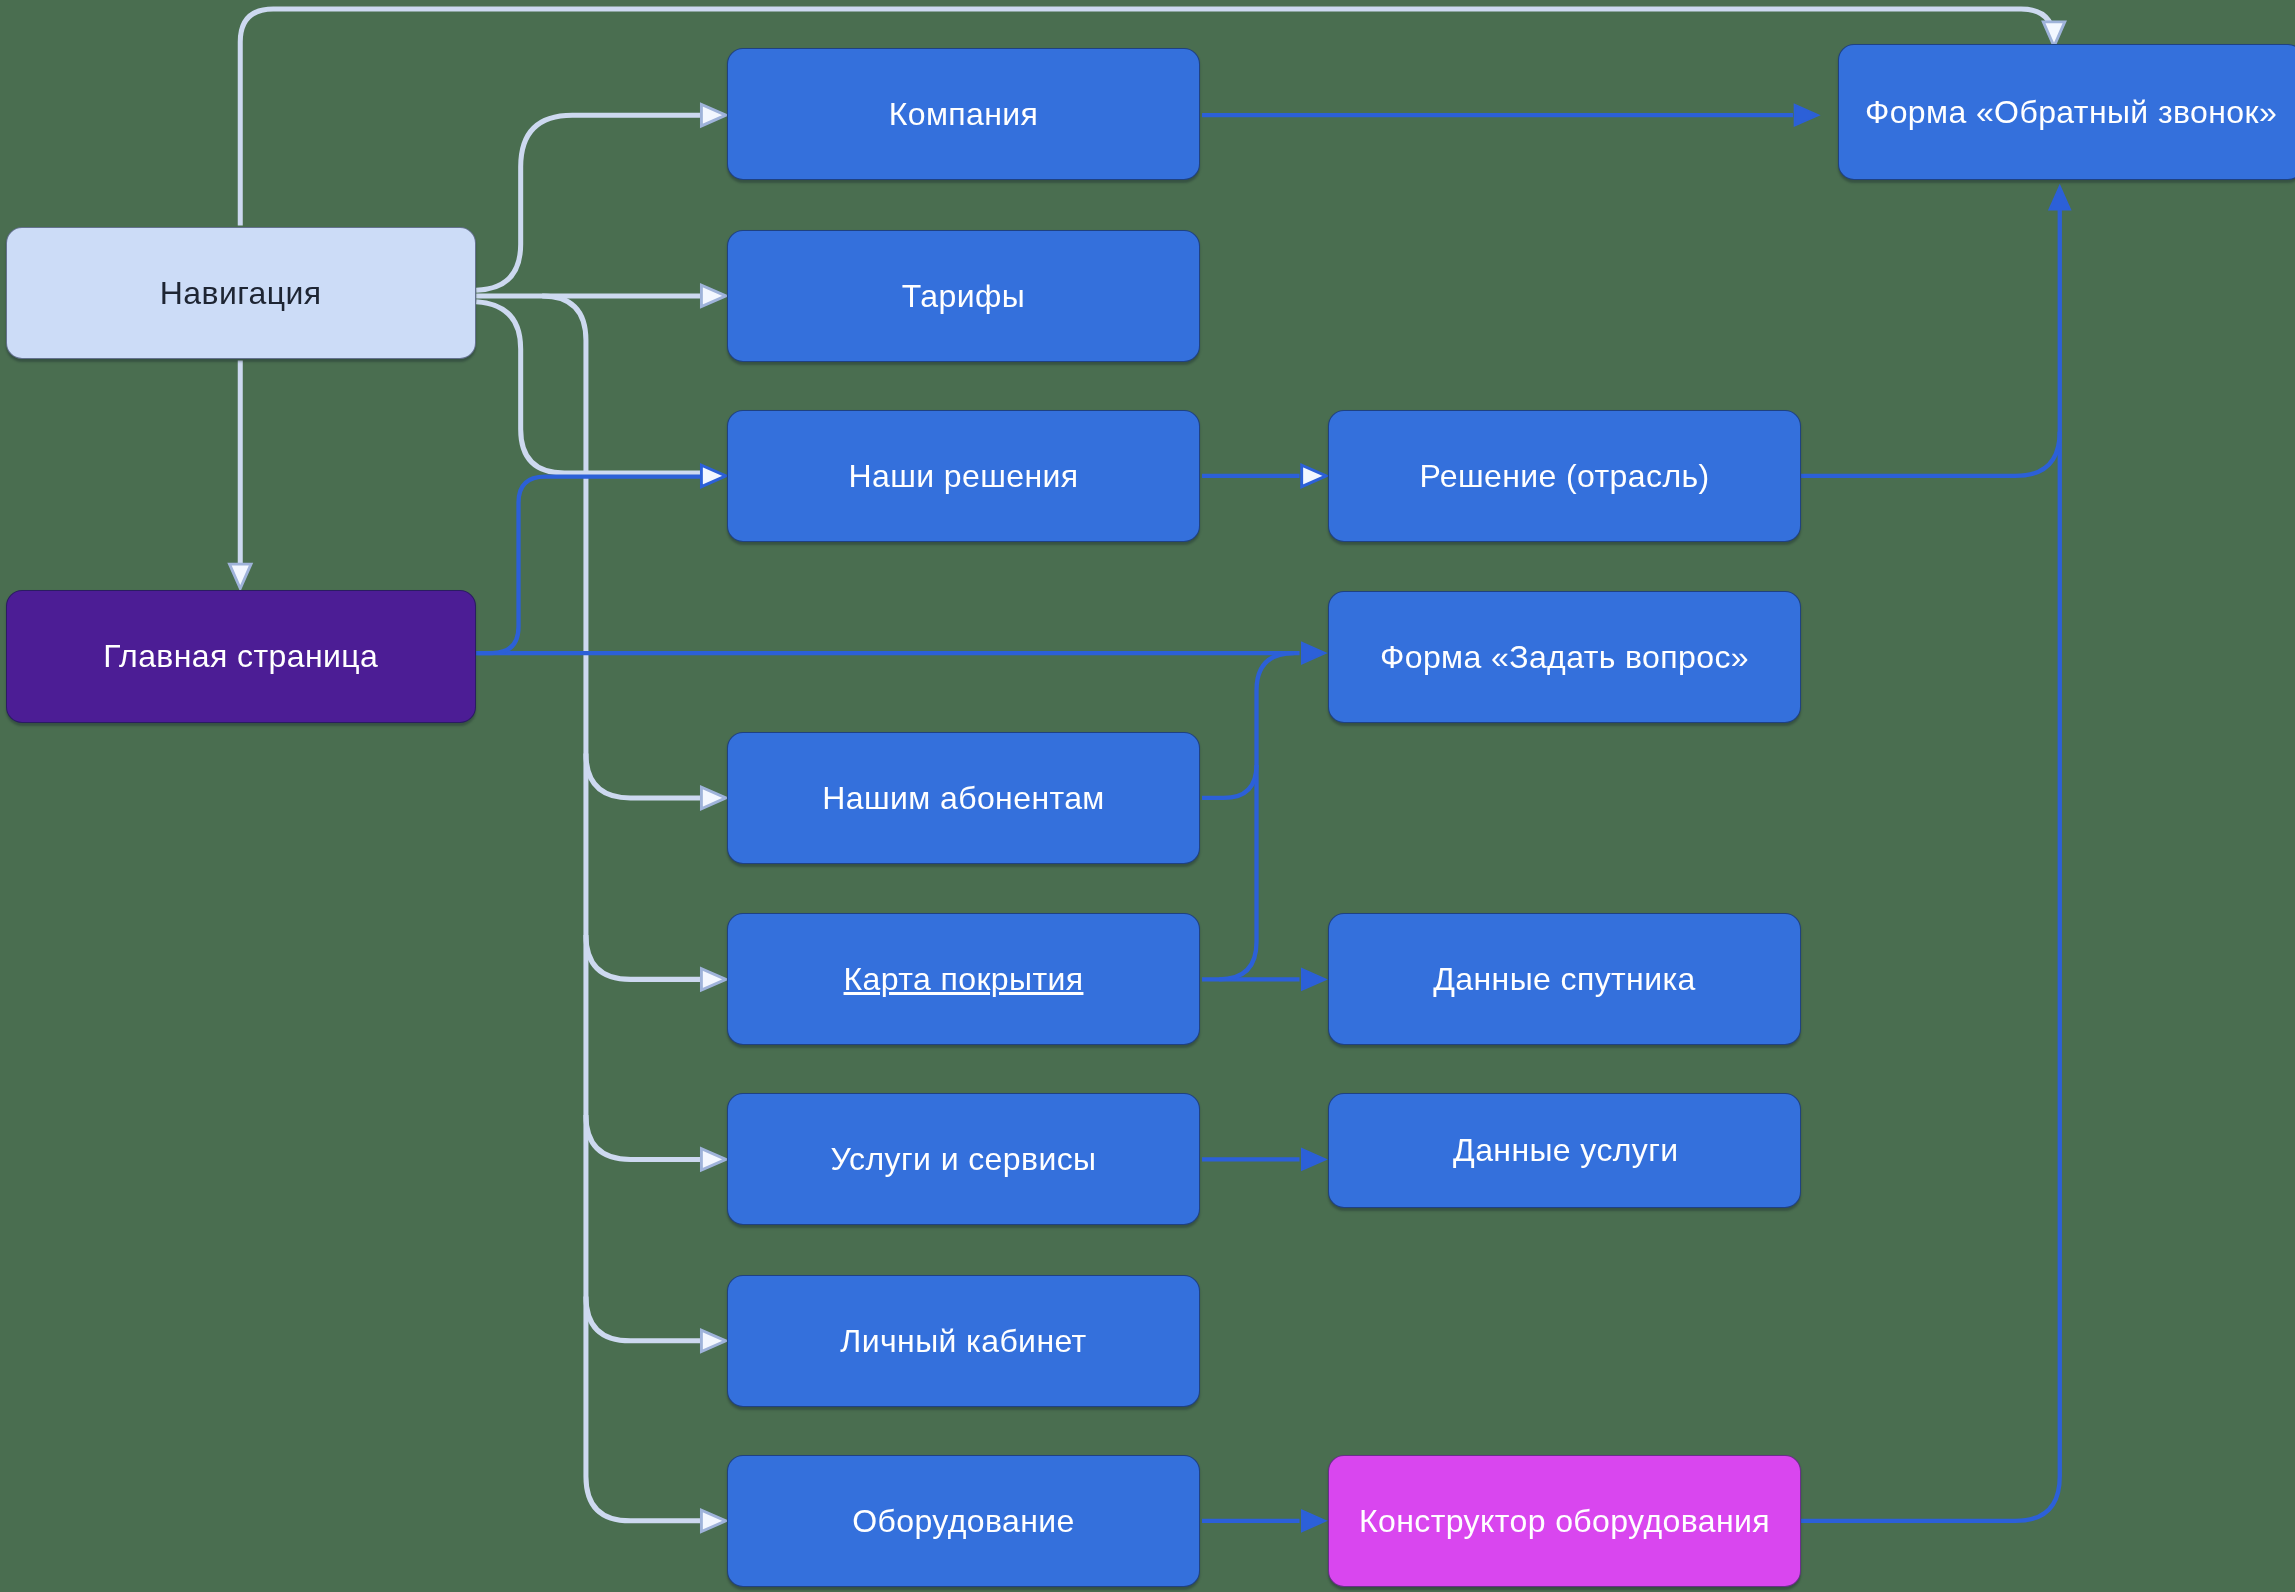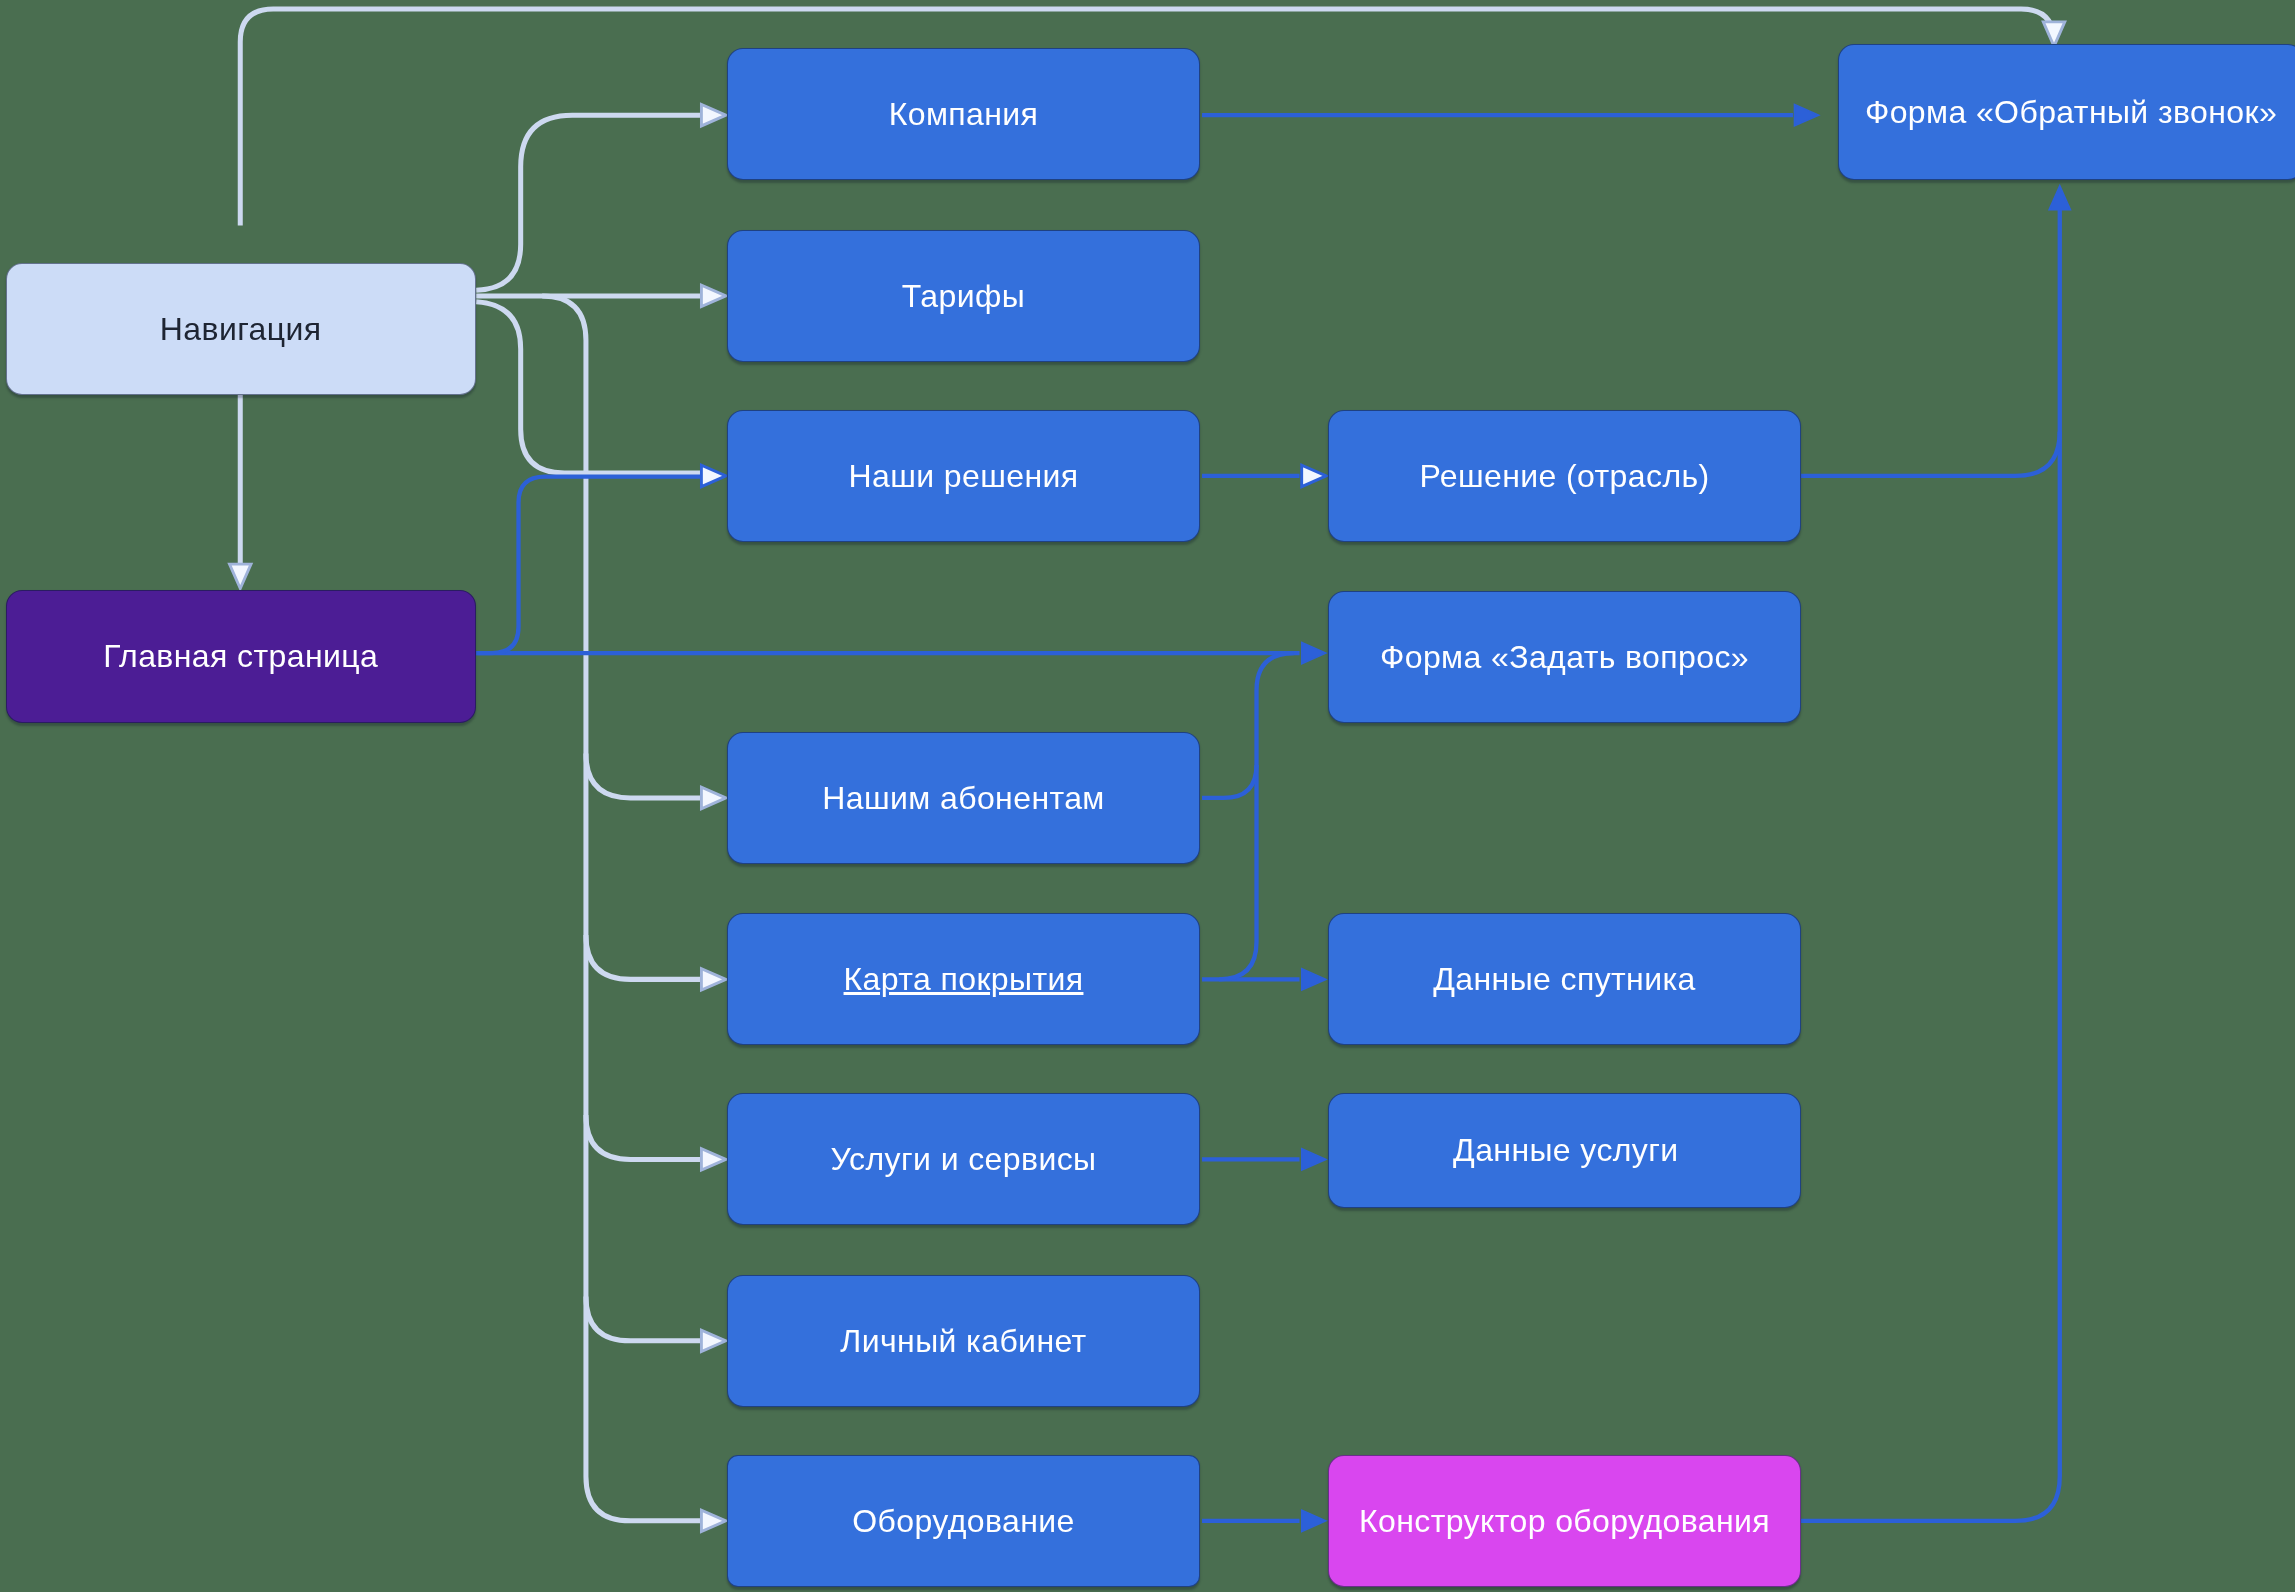--- a/index.html
+++ b/index.html
@@ -60,21 +60,21 @@
       <polygon points="1012,2120 978,2105 978,2135" fill="#f3f7ff" stroke="#9fb3da" stroke-width="4"></polygon>
       <polygon points="1849,910 1815,895 1815,925" fill="#2c60d8" stroke="#2c60d8" stroke-width="2"></polygon>
       <polygon points="1849,663 1815,648 1815,678" fill="#f3f7ff" stroke="#2c60d8" stroke-width="4"></polygon>
       <polygon points="1849,1365 1815,1350 1815,1380" fill="#2c60d8" stroke="#2c60d8" stroke-width="2"></polygon>
       <polygon points="1849,1616 1815,1601 1815,1631" fill="#2c60d8" stroke="#2c60d8" stroke-width="2"></polygon>
       <polygon points="1849,2120 1815,2105 1815,2135" fill="#2c60d8" stroke="#2c60d8" stroke-width="2"></polygon>
       <polygon points="2536,160 2502,145 2502,175" fill="#2c60d8" stroke="#2c60d8" stroke-width="2"></polygon>
       <polygon points="2872,258 2857,292 2887,292" fill="#2c60d8" stroke="#2c60d8" stroke-width="2"></polygon>
     </svg>
   <div id="nodes">
-      <div class="node" style="left: 5.7px; top: 227px; width: 470px; height: 132px; background: rgb(204, 220, 247); color: rgb(30, 37, 51); margin-top: 36px;">
+      <div class="node" style="left: 5.7px; top: 227px; width: 470px; height: 132px; background: rgb(204, 220, 247); color: rgb(30, 37, 51);">
         <span>Навигация</span>
       </div>
       <div class="node" style="left: 5.7px; top: 590px; width: 470px; height: 133px; background: #4c1d95; color: rgb(255, 255, 255);">
         <span>Главная страница</span>
       </div>
       <div class="node" style="left: 727px; top: 48px; width: 473px; height: 132px; background: rgb(52, 112, 220); color: rgb(255, 255, 255);">
         <span>Компания</span>
       </div>
       <div class="node" style="left: 727px; top: 230px; width: 473px; height: 132px; background: rgb(52, 112, 220); color: rgb(255, 255, 255);">
         <span>Тарифы</span>
@@ -87,21 +87,21 @@
       </div>
       <div class="node" style="left: 727px; top: 913px; width: 473px; height: 132px; background: rgb(52, 112, 220); color: rgb(255, 255, 255); text-decoration: underline;">
         <span>Карта покрытия</span>
       </div>
       <div class="node" style="left: 727px; top: 1093px; width: 473px; height: 132px; background: rgb(52, 112, 220); color: rgb(255, 255, 255);">
         <span>Услуги и сервисы</span>
       </div>
       <div class="node" style="left: 727px; top: 1275px; width: 473px; height: 132px; background: rgb(52, 112, 220); color: rgb(255, 255, 255);">
         <span>Личный кабинет</span>
       </div>
-      <div class="node" style="left: 727px; top: 1455px; width: 473px; height: 132px; background: rgb(52, 112, 220); color: rgb(255, 255, 255); border-radius: 11px;">
+      <div class="node" style="left: 727px; top: 1455px; width: 473px; height: 132px; background: rgb(52, 112, 220); color: rgb(255, 255, 255);">
         <span>Оборудование</span>
       </div>
       <div class="node" style="left: 1328px; top: 410px; width: 473px; height: 132px; background: rgb(52, 112, 220); color: rgb(255, 255, 255);">
         <span>Решение (отрасль)</span>
       </div>
       <div class="node" style="left: 1328px; top: 591px; width: 473px; height: 132px; background: rgb(52, 112, 220); color: rgb(255, 255, 255);">
         <span>Форма «Задать вопрос»</span>
       </div>
       <div class="node" style="left: 1328px; top: 913px; width: 473px; height: 132px; background: rgb(52, 112, 220); color: rgb(255, 255, 255);">
         <span>Данные спутника</span>

